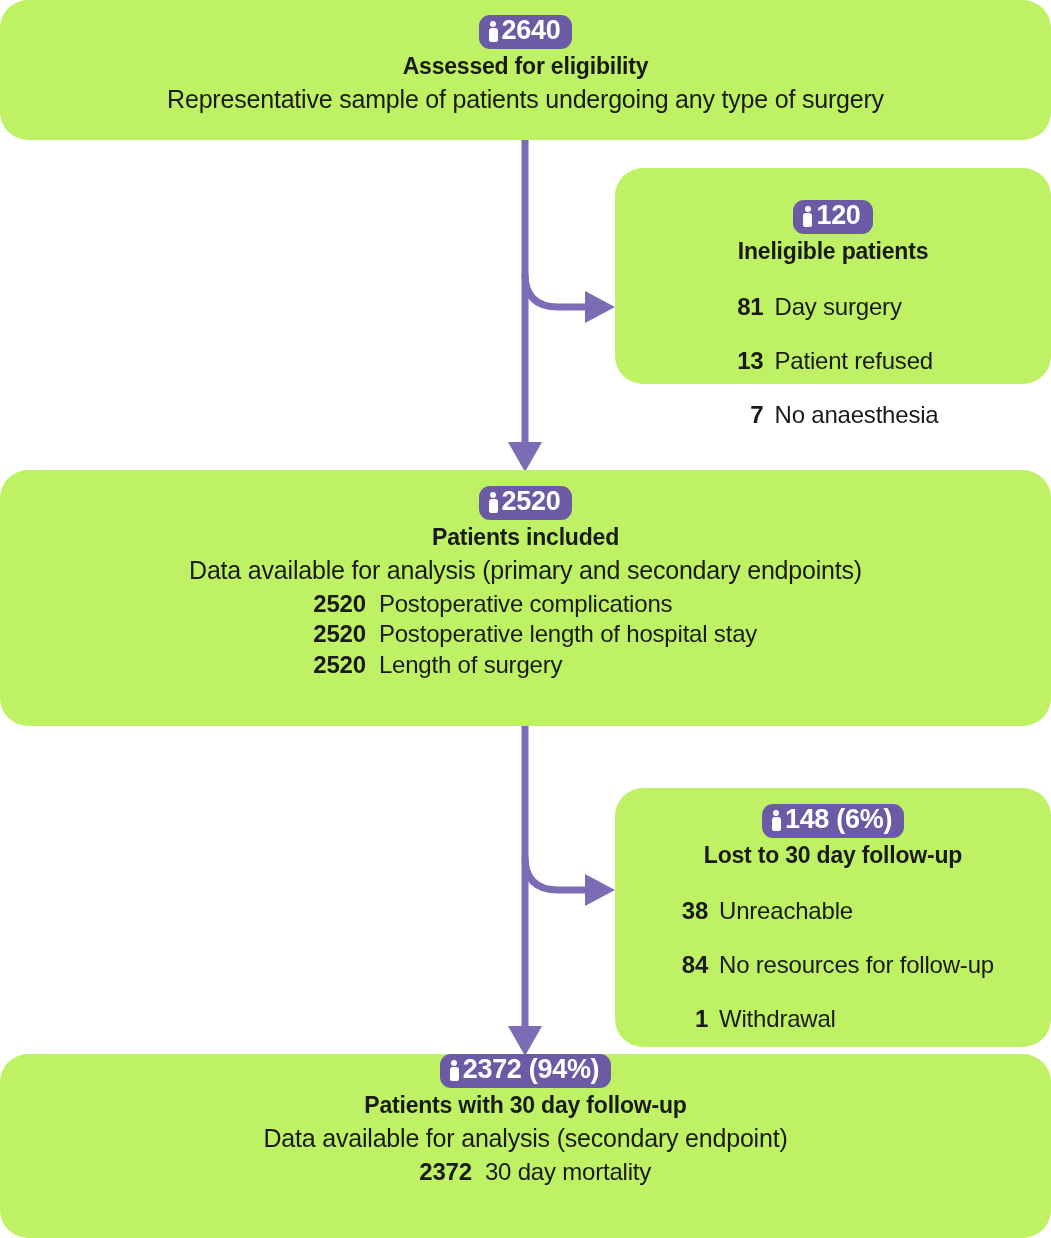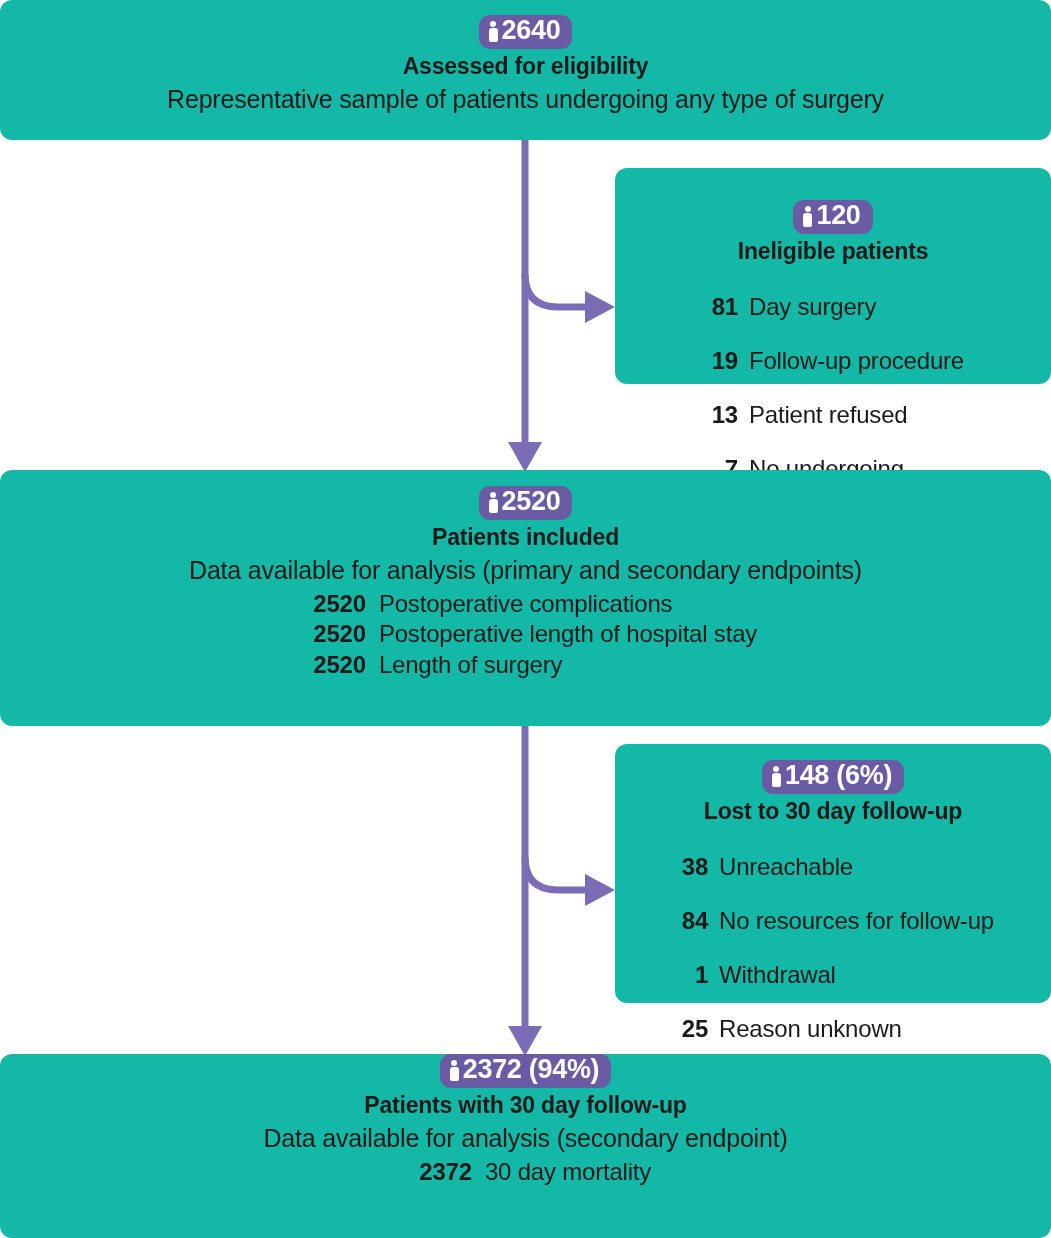--- a/index.html
+++ b/index.html
@@ -27,22 +27,22 @@
     position: absolute;
     left: 0; top: 0;
     width: 1051px;
     height: 1238px;
     pointer-events: none;
   }
 
   
   .box {
     position: absolute;
-    background: #14b8a6;
-    border-radius: 12px;
+    background: #bef264;
+    border-radius: 28px;
     box-sizing: border-box;
   }
   .box.main {
     left: 0;
     width: 1051px;
     text-align: center;
   }
   .box.side {
     left: 615px;
     width: 436px;
@@ -175,30 +175,26 @@
       <span class="person"></span>
       <span class="badge-num">120</span>
     </div>
     <div class="title">Ineligible patients</div>
     <div class="details w2 tight">
       <div class="drow">
         <span class="dnum">81</span>
         <span class="dlabel">Day surgery</span>
       </div>
       <div class="drow">
-        <span class="dnum">19</span>
-        <span class="dlabel">Follow-up procedure</span>
-      </div>
-      <div class="drow">
         <span class="dnum">13</span>
         <span class="dlabel">Patient refused</span>
       </div>
       <div class="drow">
         <span class="dnum">7</span>
-        <span class="dlabel">No undergoing</span>
+        <span class="dlabel">No anaesthesia</span>
       </div>
     </div>
   </div>
 
   <div class="box main" style="top:470px; height:256px; padding-top:16px;">
     <div class="badge">
       <span class="person"></span>
       <span class="badge-num">2520</span>
     </div>
     <div class="title">Patients included</div>
@@ -212,21 +208,21 @@
         <span class="dnum">2520</span>
         <span class="dlabel">Postoperative length of hospital stay</span>
       </div>
       <div class="drow">
         <span class="dnum">2520</span>
         <span class="dlabel">Length of surgery</span>
       </div>
     </div>
   </div>
 
-  <div class="box side" style="top:744px; height:259px; padding-top:16px;">
+  <div class="box side" style="top:788px; height:259px; padding-top:16px;">
     <div class="badge">
       <span class="person"></span>
       <span class="badge-num">148 (6%)</span>
     </div>
     <div class="title">Lost to 30 day follow-up</div>
     <div class="details w2 tight">
       <div class="drow">
         <span class="dnum">38</span>
         <span class="dlabel">Unreachable</span>
       </div>

